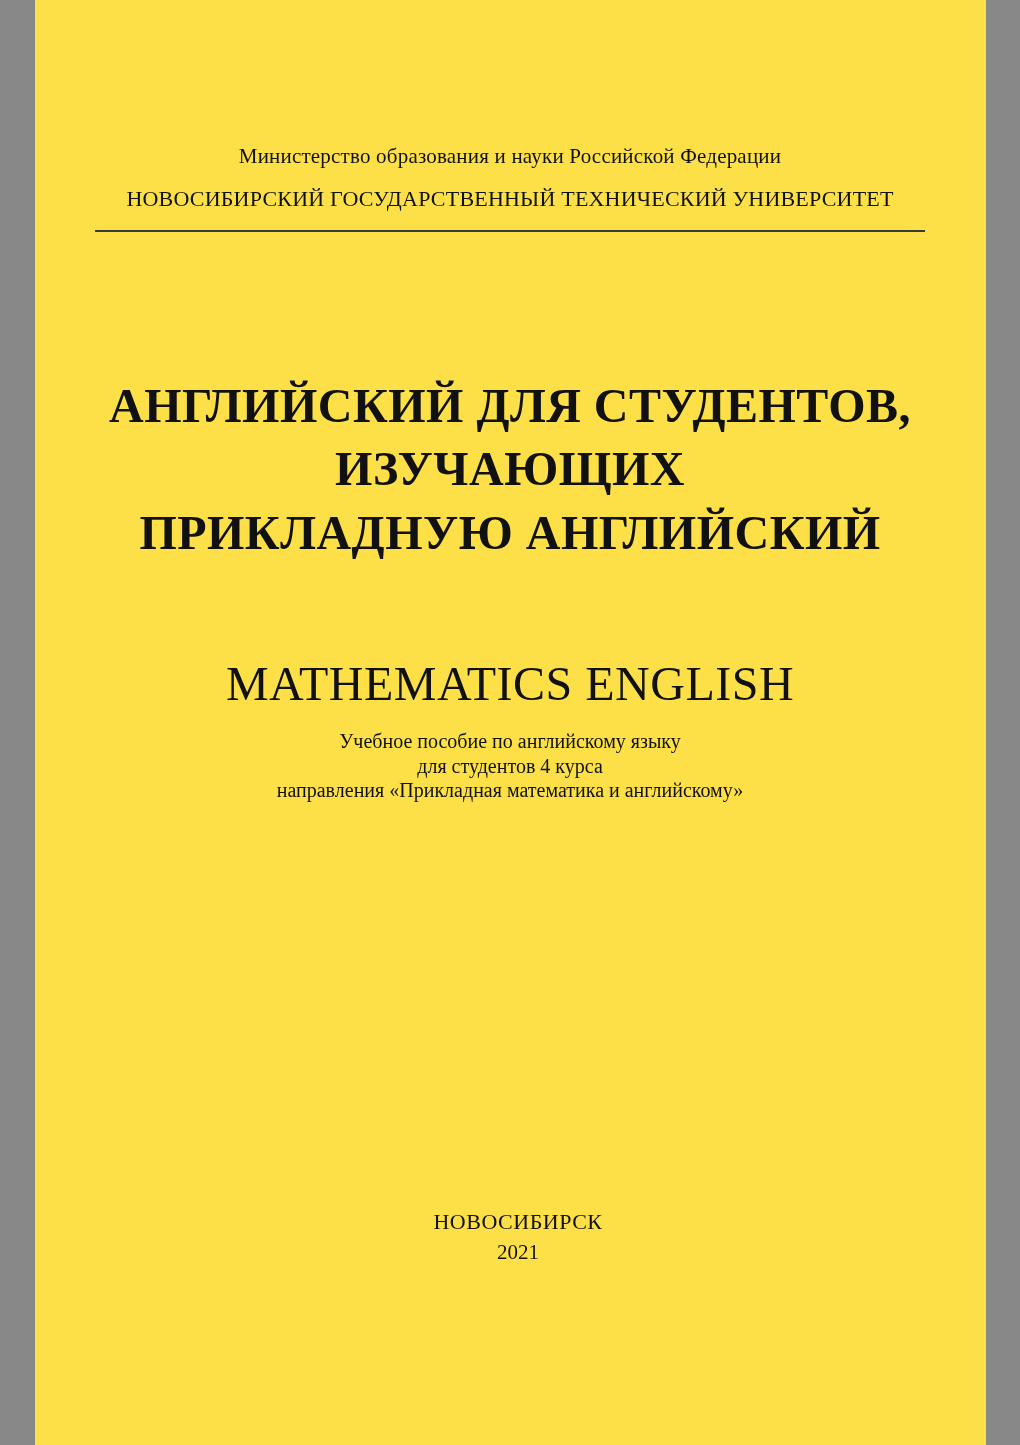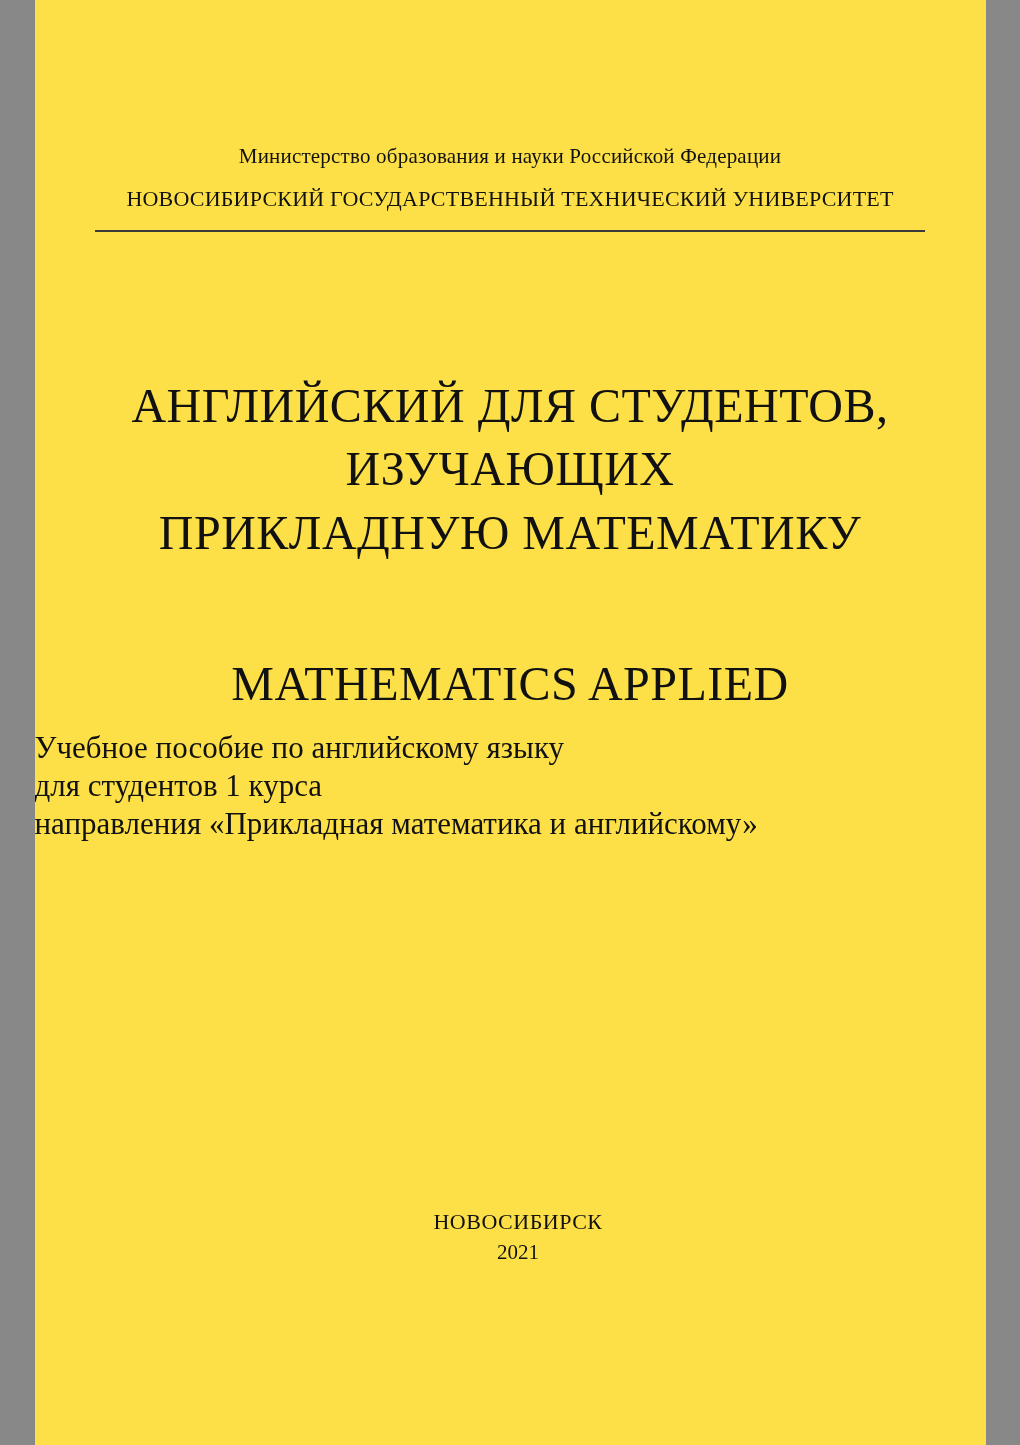--- a/index.html
+++ b/index.html
@@ -32,36 +32,36 @@
   .divider-line {
     width: 830px;
     margin: 16px auto 0 auto;
     border-bottom: 2px solid #3a3a3a;
     height: 0;
   }
   .title-ru {
     margin-top: 142px;
     text-align: center;
     font-size: 48px;
-    font-weight: normal;
+    font-weight: bold;
     line-height: 1.32;
     letter-spacing: 0.5px;
   }
   .title-en {
     margin-top: 88px;
     text-align: center;
     font-size: 48px;
     font-weight: normal;
     line-height: 1.32;
     letter-spacing: 0.5px;
   }
   .subtitle {
     margin-top: 14px;
-    text-align: left;
-    font-size: 31px;
+    text-align: center;
+    font-size: 20px;
     line-height: 1.22;
   }
   .line { display: block; }
   .footer {
     position: absolute;
     left: 16px;
     right: 0;
     top: 1208px;
     text-align: center;
   }
@@ -83,30 +83,30 @@
 
   <div class="header">
     <div class="ministry-line">Министерство образования и науки Российской Федерации</div>
     <div class="university-line">НОВОСИБИРСКИЙ ГОСУДАРСТВЕННЫЙ ТЕХНИЧЕСКИЙ УНИВЕРСИТЕТ</div>
     <div class="divider-line"></div>
   </div>
 
   <h1 class="title-ru">
     <span class="line">АНГЛИЙСКИЙ ДЛЯ СТУДЕНТОВ,</span>
     <span class="line">ИЗУЧАЮЩИХ</span>
-    <span class="line">ПРИКЛАДНУЮ МАТЕМАТИКУ</span>
+    <span class="line">ПРИКЛАДНУЮ АНГЛИЙСКИЙ</span>
   </h1>
 
   <h2 class="title-en">
-    <span class="line">MATHEMATICS APPLIED</span>
+    <span class="line">MATHEMATICS ENGLISH</span>
   </h2>
 
   <div class="subtitle">
     <span class="line">Учебное пособие по английскому языку</span>
-    <span class="line">для студентов 1 курса</span>
+    <span class="line">для студентов 4 курса</span>
     <span class="line">направления «Прикладная математика и английскому»</span>
   </div>
 
   <div class="footer">
     <div class="city-line">НОВОСИБИРСК</div>
     <div class="year-line">2021</div>
   </div>
 
 </div>
 

